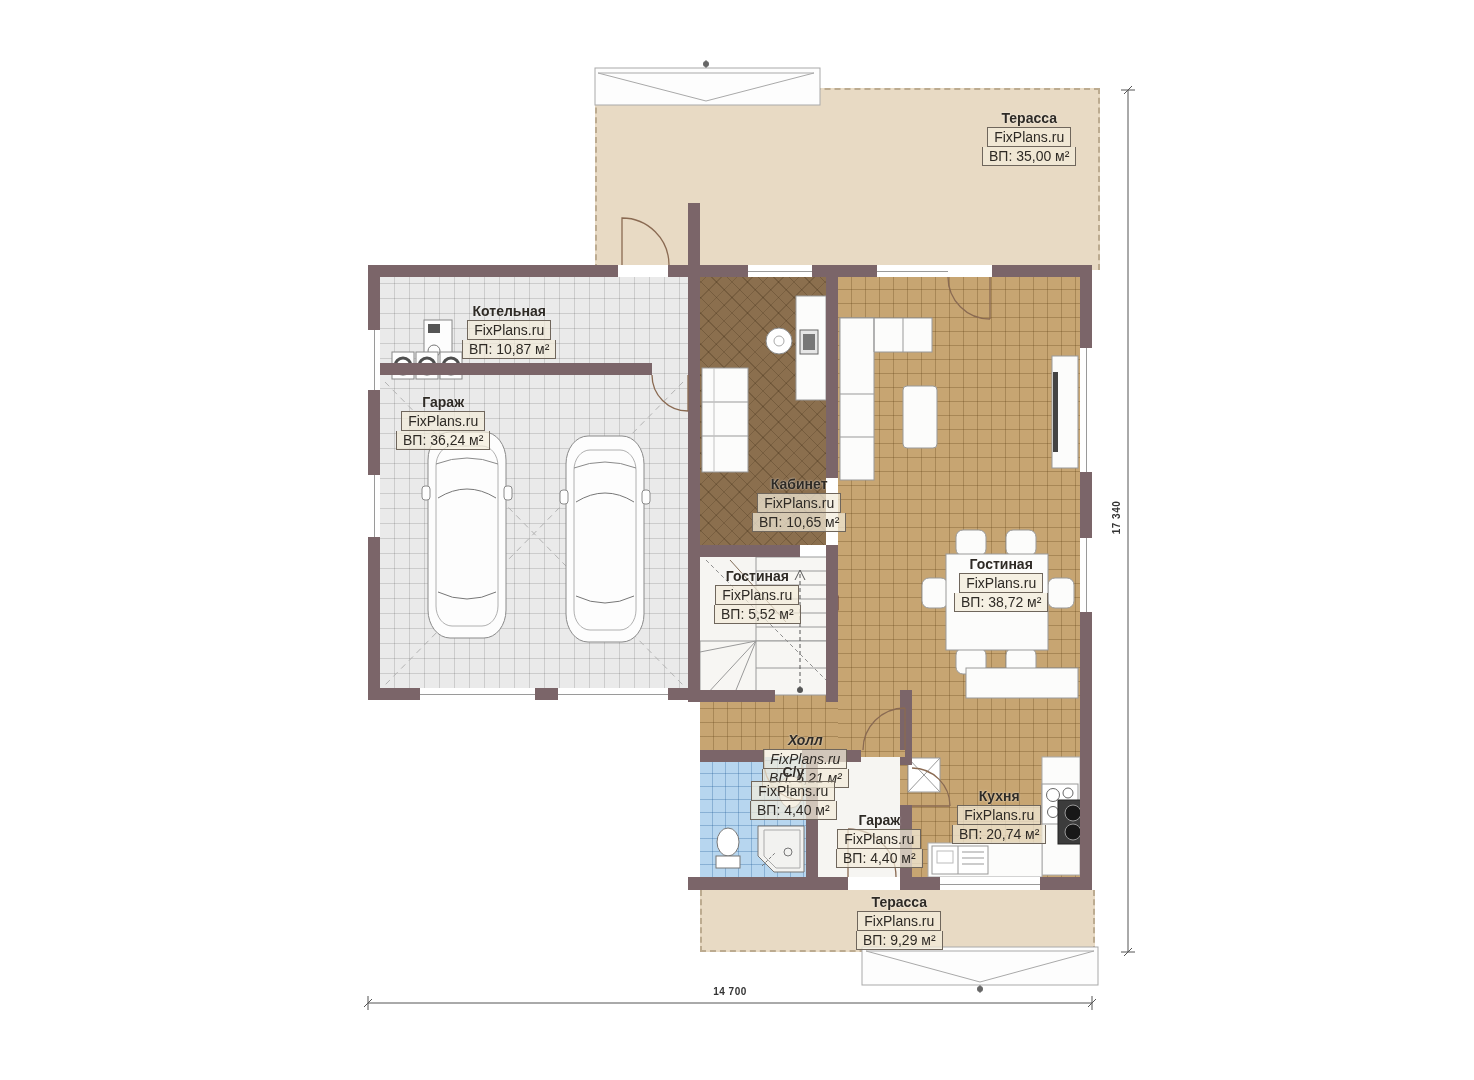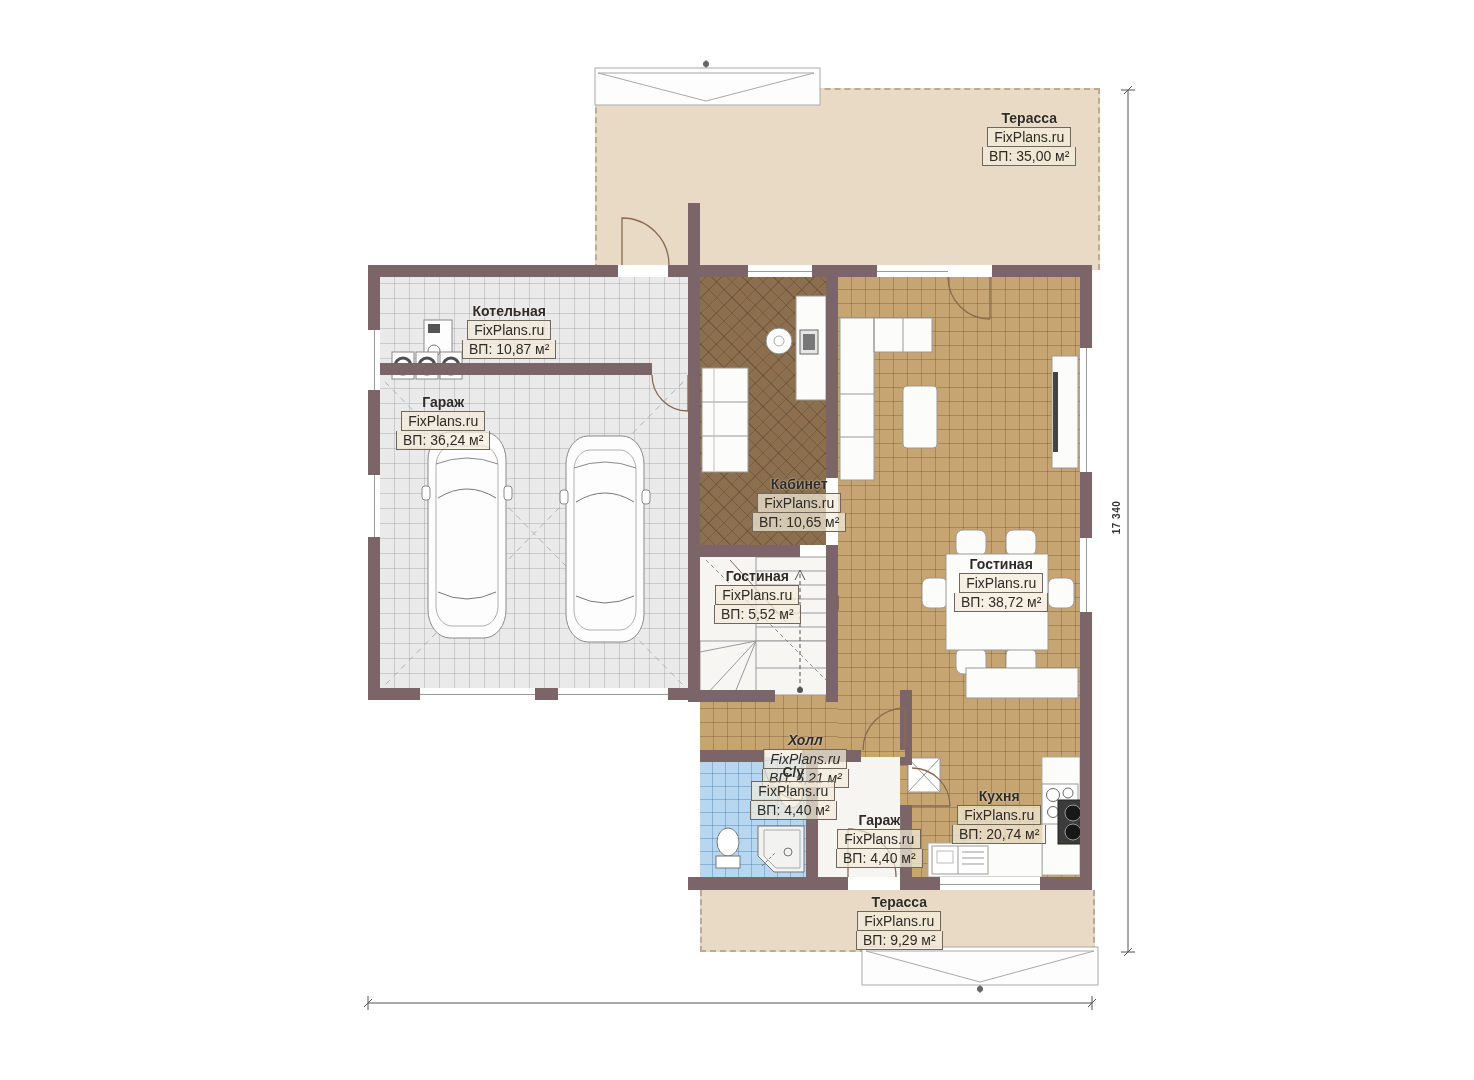--- a/index.html
+++ b/index.html
@@ -346,15 +346,16 @@
     <div class="nm">Кухня</div>
     <div class="bx">FixPlans.ru</div>
     <div class="bx">ВП: 20,74 м²</div>
   </div>
   <div class="rlabel" style="left:856px;top:894px;">
     <div class="nm">Терасса</div>
     <div class="bx">FixPlans.ru</div>
     <div class="bx">ВП: 9,29 м²</div>
   </div>
 
+  <div class="dim-text" style="left:368px;top:986px;width:724px;text-align:center;">14 700</div>
   <div class="dim-text" style="left:1100px;top:512px;transform:rotate(-90deg);transform-origin:center;">17 340</div>
 
 </div>
 
 </body></html>

